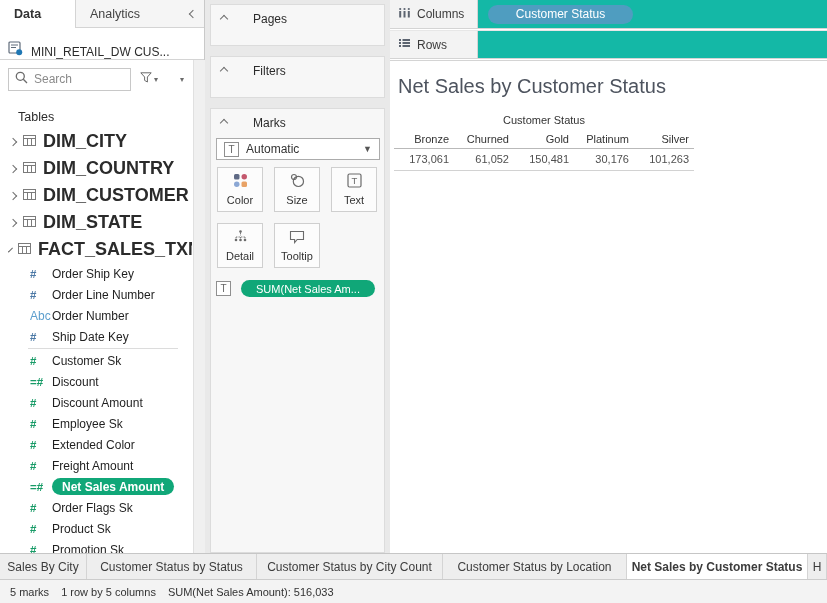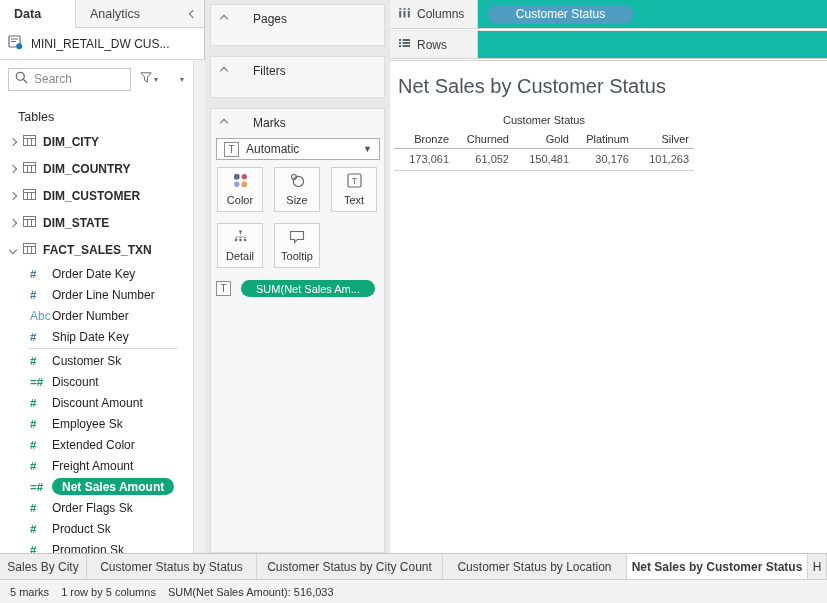--- a/index.html
+++ b/index.html
@@ -11,33 +11,33 @@
   .pane-tabs { position:absolute; left:0; top:0; width:100%; height:28px; display:flex; }
   .pane-tab { display:flex; align-items:center; padding:0 14px; font-size:12.5px; cursor:default; }
   .pane-tab.active { background:#fff; font-weight:bold; border-right:1px solid #d4d4d4; width:76px; }
   .pane-tab.inactive { background:#f5f5f5; flex:1; border-bottom:1px solid #d4d4d4; color:#444; }
   .pane-collapse { background:#f5f5f5; border-bottom:1px solid #d4d4d4; width:22px; display:flex; align-items:center; justify-content:center; }
   .chev { display:inline-block; width:6px; height:6px; border-right:1.4px solid #6e6e6e; border-bottom:1.4px solid #6e6e6e; }
   .chev-right { transform:rotate(-45deg); }
   .chev-down  { transform:rotate(45deg); }
   .chev-up    { transform:rotate(-135deg); }
   .chev-left  { transform:rotate(135deg); }
-  .datasource-row { position:absolute; left:0; top:28px; width:100%; height:32px; display:flex; align-items:center; padding:0 8px; gap:7px; border-bottom:1px solid #d4d4d4; background:#fff; }
+  .datasource-row { position:absolute; left:0; top:28px; width:100%; height:32px; display:flex; align-items:flex-end; padding:0 8px; gap:7px; border-bottom:1px solid #d4d4d4; background:#fff; }
   .datasource-row .ds-label { font-size:12px; color:#2b2b2b; white-space:nowrap; overflow:hidden; }
   .search-row { position:absolute; left:0; top:60px; width:192px; height:38px; display:flex; align-items:center; padding:0 8px; }
   .search-box { display:flex; align-items:center; gap:6px; width:129px; height:23px; border:1px solid #c8c8c8; background:#fff; padding:0 6px; }
   .search-box input { border:none; outline:none; width:90px; font-size:12px; font-family:"Liberation Sans",sans-serif; color:#333; background:transparent; }
   .search-box input::placeholder { color:#8a8a8a; }
   .filter-btn { display:flex; align-items:center; gap:2px; margin-left:6px; padding:2px 3px; }
   .mini-caret { font-size:8px; color:#6b6b6b; }
   .search-sep { width:1px; height:16px; background:#d4d4d4; margin:0 5px; }
   .tables-label { position:absolute; left:18px; top:110px; font-size:12.5px; color:#2b2b2b; }
   .field-list { position:absolute; left:0; top:128px; width:192px; height:425px; overflow:hidden; }
   .row-table { height:27px; display:flex; align-items:center; gap:7px; padding-left:10px; cursor:default; }
-  .row-table .t-label { font-weight:600; color:#2b2b2b; font-size:12px; }
+  .row-table .t-label { font-weight:600; color:#2b2b2b; font-size:18px; }
   .row-field { height:21px; display:flex; align-items:center; padding-left:30px; cursor:default; }
   .f-ico { width:22px; text-align:left; font-size:11.5px; font-weight:bold; flex:none; }
   .f-ico.abc { font-size:12px; font-weight:normal; }
   .f-label { font-size:12px; color:#1f1f1f; white-space:nowrap; }
   .pill-select { background:#10A778; color:#fff; border-radius:9px; padding:1.5px 10px; font-weight:600; }
   .dim-sep { height:1px; background:#dcdcdc; margin:1px 14px 1px 28px; }
   .v-scroll { position:absolute; left:193px; top:60px; width:12px; height:493px; background:#f0f0f0; border-left:1px solid #e0e0e0; }
 
   
   .cards-pane { position:absolute; left:205px; top:0; width:185px; height:553px; background:#e9e9e9; }
@@ -174,21 +174,21 @@
           <span><svg width="13" height="11" viewBox="0 0 13 11">
               <rect x="0.5" y="0.5" width="12" height="10" fill="none" stroke="#7b7b7b"></rect>
               <line x1="0.5" y1="3.5" x2="12.5" y2="3.5" stroke="#7b7b7b"></line>
               <line x1="4.5" y1="3.5" x2="4.5" y2="10.5" stroke="#7b7b7b"></line>
               <line x1="8.5" y1="3.5" x2="8.5" y2="10.5" stroke="#7b7b7b"></line>
             </svg></span>
           <span class="t-label">FACT_SALES_TXN</span>
         </div>
         <div class="row-field">
           <span class="f-ico" style="color:#4C79A6">#</span>
-          <span class="f-label">Order Date Key</span>
+          <span class="f-label">Order Ship Key</span>
         </div>
         <div class="row-field">
           <span class="f-ico" style="color:#4C79A6">#</span>
           <span class="f-label">Order Line Number</span>
         </div>
         <div class="row-field">
           <span class="f-ico abc" style="color:#5D9FCE">Abc</span>
           <span class="f-label">Order Number</span>
         </div>
         <div class="row-field">

